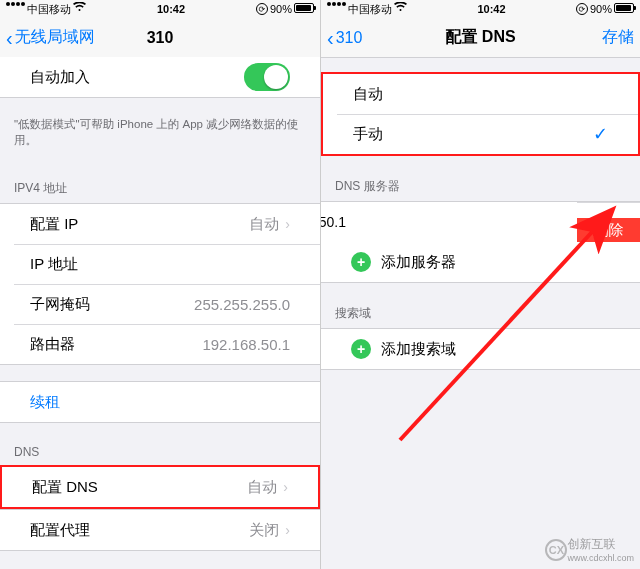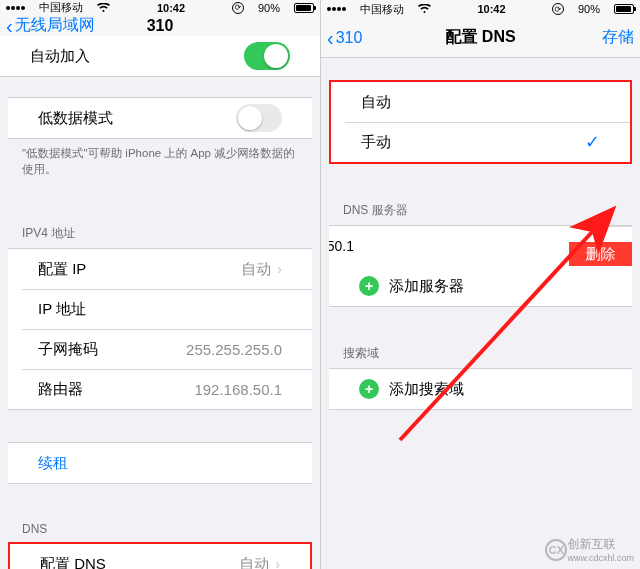--- a/index.html
+++ b/index.html
@@ -32,21 +32,21 @@
   .status {
     height: 18px;
     display: flex;
     align-items: center;
     justify-content: space-between;
     padding: 0 6px;
     font-size: 11px;
     font-weight: 500;
     background: #f7f7f7;
   }
-  .status .left, .status .right { display: flex; align-items: center; gap: 14px; }
+  .status .left, .status .right { display: flex; align-items: flex-start; gap: 2px; }
   .status .time { flex: 1; text-align: center; font-weight: 600; }
   .signal-dots { display: flex; gap: 1px; }
   .signal-dots span { width: 4px; height: 4px; border-radius: 50%; background: #000; }
   .wifi-icon svg { display: block; }
   .batt { display: flex; align-items: center; gap: 2px; }
   .batt-body { width: 20px; height: 10px; border: 1px solid #000; border-radius: 2px; position: relative; }
   .batt-body::after { content:""; position:absolute; right:-3px; top:2px; width:2px; height:4px; background:#000; border-radius:0 1px 1px 0;}
   .batt-fill { position:absolute; left:1px; top:1px; bottom:1px; width: 85%; background:#000; border-radius:1px;}
   .rotlock { width:12px; height:12px; border:1px solid #000; border-radius:50%; display:flex; align-items:center; justify-content:center; font-size:8px;}
 
@@ -59,21 +59,21 @@
     align-items: center;
     position: relative;
     padding: 0 6px;
   }
   .navbar .back { color: #007aff; font-size: 16px; display: flex; align-items: center; gap: 2px; cursor: pointer; }
   .navbar .back .chev { font-size: 20px; line-height: 1; }
   .navbar .title { position: absolute; left:0; right:0; text-align:center; font-size:16px; font-weight:600; pointer-events:none;}
   .navbar .action { color:#007aff; font-size:16px; margin-left:auto; cursor:pointer; }
 
   
-  .group { margin: 8px; }
+  .group { margin: 0; }
   .group-header {
     padding: 22px 14px 6px 14px;
     font-size: 12px;
     color: #6d6d72;
     text-transform: none;
   }
   .group-footer {
     padding: 6px 14px 10px 14px;
     font-size: 11.5px;
     color: #6d6d72;
@@ -178,28 +178,20 @@
       <div class="cell">
         <span class="label">自动加入</span>
         <span class="switch on">
             <span class="knob"></span>
           </span>
       </div>
     </div>
 
     <div class="group">
       <div class="group-header" style="height:12px;padding:0"></div>
-      <div class="cells">
-        <div class="cell">
-          <span class="label">低数据模式</span>
-          <span class="switch off">
-              <span class="knob"></span>
-            </span>
-        </div>
-      </div>
       <div class="group-footer">"低数据模式"可帮助 iPhone 上的 App 减少网络数据的使用。</div>
     </div>
 
     <div class="group">
       <div class="group-header">IPV4 地址</div>
       <div class="cells">
         <div class="cell">
           <span class="label">配置 IP</span>
           <span class="value">自动</span>
           <span class="disclosure">›</span>

